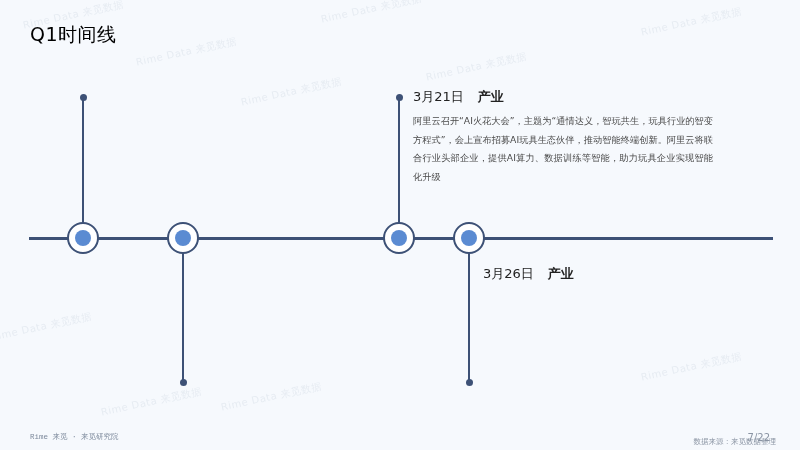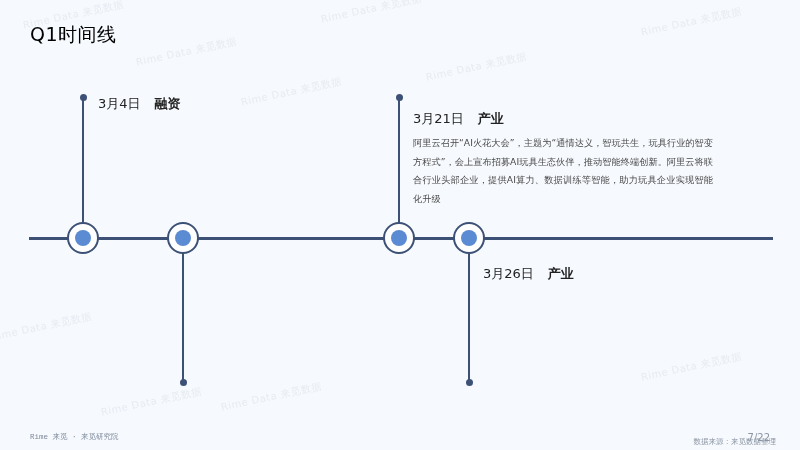--- a/index.html
+++ b/index.html
@@ -155,30 +155,26 @@
     <div class="inner"></div>
   </div>
 <div class="node" style="left:383px;">
     <div class="inner"></div>
   </div>
 <div class="node" style="left:453px;">
     <div class="inner"></div>
   </div>
 
 <div class="event" style="left:98px; top:95px; width:252px;">
-  <div class="head">
-    <span>3月4日</span>
-    <span class="cat">融资</span>
-  </div>
 </div>
 
 <div class="event" style="left:198px; top:271px; width:252px;">
 </div>
 
-<div class="event" style="left:413px; top:110px; width:300px;">
+<div class="event" style="left:413px; top:88px; width:300px;">
   <div class="head">
     <span>3月21日</span>
     <span class="cat">产业</span>
   </div>
   <div class="body">阿里云召开“AI火花大会”，主题为“通情达义，智玩共生，玩具行业的智变方程式”，会上宣布招募AI玩具生态伙伴，推动智能终端创新。阿里云将联合行业头部企业，提供AI算力、数据训练等智能，助力玩具企业实现智能化升级</div>
 </div>
 
 <div class="event" style="left:483px; top:265px; width:295px;">
   <div class="head">
     <span>3月26日</span>

